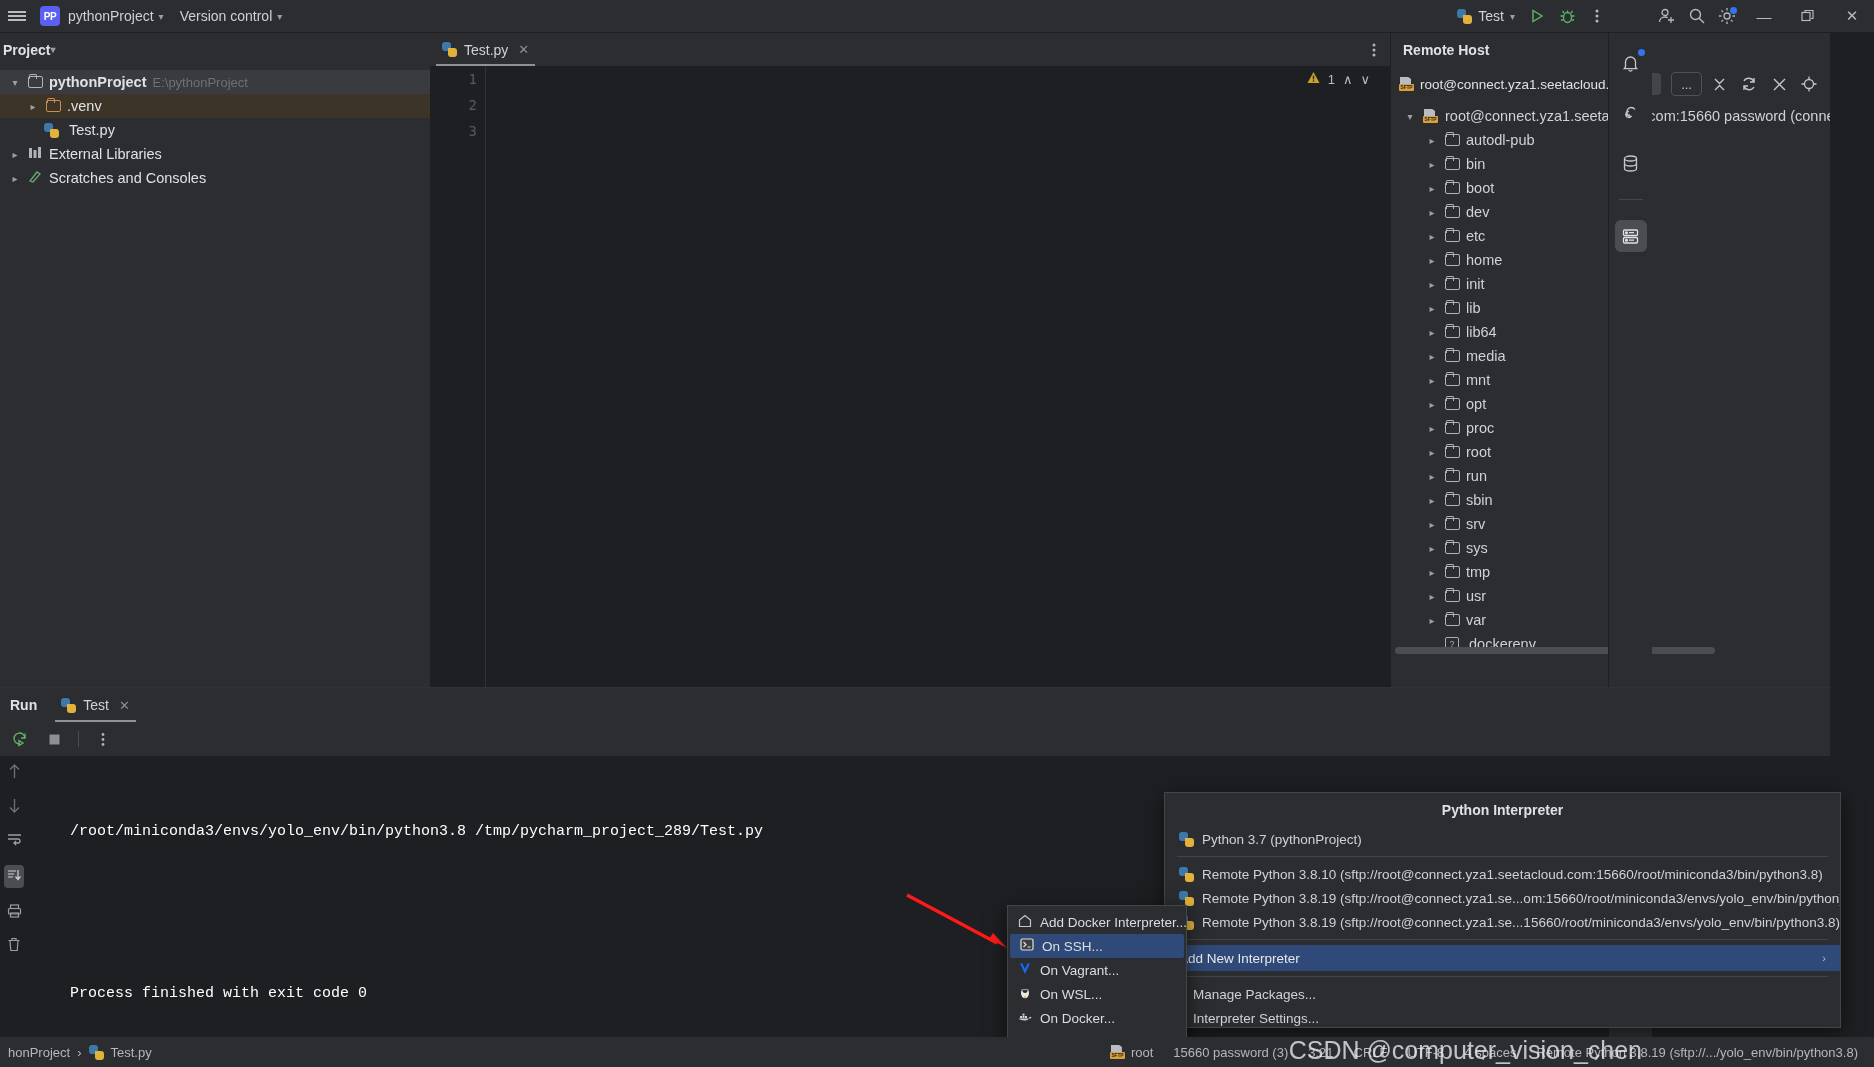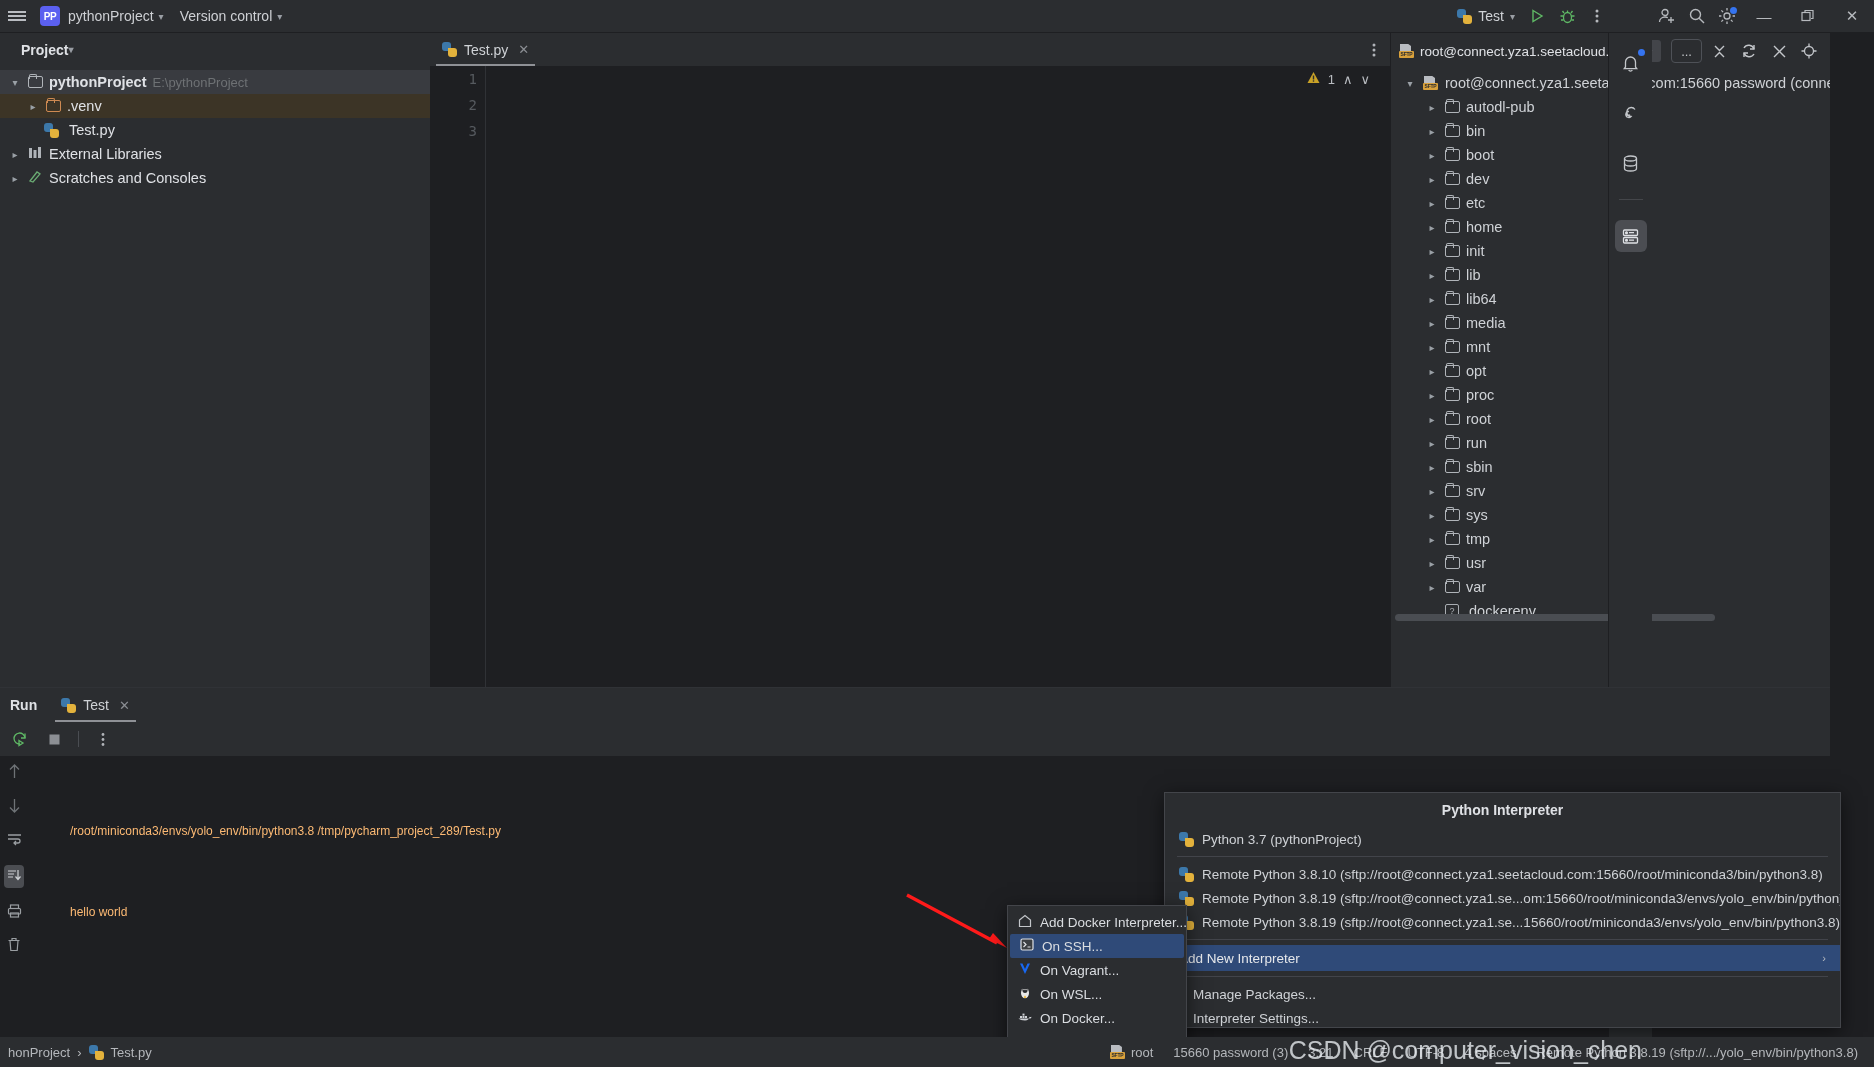--- a/index.html
+++ b/index.html
@@ -29,21 +29,21 @@
   .chev { font-size:10px; color:#9a9ea4; }
   .topbar-right { margin-left:auto; display:flex; align-items:center; height:33px; }
   .runcfg { display:flex; align-items:center; gap:6px; padding:3px 7px; font-size:14px; }
   .ic { width:30px; height:33px; display:flex; align-items:center; justify-content:center; position:relative; }
   .ic svg { display:block; }
   .bluedot { position:absolute; width:7px; height:7px; border-radius:50%; background:#3574f0; top:7px; right:5px; }
   .wctl { width:44px; height:33px; display:flex; align-items:center; justify-content:center; color:#b6b9bd; font-size:15px;}
 
   
   .leftpanel { position:absolute; left:0; top:33px; width:430px; height:654px; background:#2b2d30; }
-  .panel-head { height:33px; display:flex; align-items:center; padding:0 21px; font-size:14px; font-weight:bold; color:#dfe1e5;}
+  .panel-head { height:33px; display:flex; align-items:center; padding:0 3px; font-size:14px; font-weight:bold; color:#dfe1e5;}
   .tree { padding-top:4px; font-size:14.5px; }
   .trow { height:24px; display:flex; align-items:center; gap:6px; padding-left:8px; white-space:nowrap;}
   .trow.sel { background:#393b40; }
   .trow.sel2 { background:#3c3426; }
   .arrow { width:14px; text-align:center; color:#9aa0a6; font-size:10px; flex:0 0 14px;}
   .fname { color:#dfe1e5; }
   .fname.b { font-weight:bold; }
   .fpath { color:#6e7174; font-size:13px; }
 
   
@@ -99,21 +99,21 @@
   
   .runwin { position:absolute; left:0; top:687px; width:1830px; height:330px; background:#1e1f22; border-top:1px solid #303236;}
   .run-head { height:34px; background:#2b2d30; display:flex; align-items:center; padding-left:10px; gap:18px;}
   .run-title { font-size:14px; font-weight:bold; color:#dfe1e5;}
   .run-tab { display:flex; align-items:center; gap:7px; font-size:14px; position:relative; padding:0 6px; height:34px;}
   .run-tab::after { content:""; position:absolute; left:0; right:0; bottom:0; height:2px; background:#8f9196;}
   .run-tools { height:34px; background:#2b2d30; display:flex; align-items:center; gap:6px; padding-left:6px;}
   .rtdiv { width:1px; height:16px; background:#4a4d52; margin:0 4px;}
   .console { position:relative; height:262px; display:flex; }
   .cside { width:28px; background:#1e1f22; padding-top:8px; display:flex; flex-direction:column; align-items:center; gap:16px;}
-  .cbody { flex:1; padding:8px 0 0 42px; font-family:Liberation Sans, sans-serif; font-size:12px; color:#fdba74; line-height:27px; white-space:pre;}
+  .cbody { flex:1; padding:8px 0 0 42px; font-family:Liberation Mono, monospace; font-size:15px; color:#ffffff; line-height:27px; white-space:pre;}
 
   
   .status { position:absolute; left:0; bottom:0; width:1874px; height:30px; background:#2b2d30; display:flex; align-items:center; font-size:13px; color:#b4b7bb;}
   .crumbs { display:flex; align-items:center; gap:7px; padding-left:8px;}
   .status-right { margin-left:auto; display:flex; align-items:center; gap:20px; padding-right:16px;}
   .st-item { white-space:nowrap; }
 
   
   .interp-popup {
     position:absolute; left:1164px; top:792px; width:677px; height:236px;
@@ -313,20 +313,21 @@
         </span>
         <span>1</span>
         <span>∧</span>
         <span>∨</span>
       </div>
 
     </div>
   </div>
 
   <div class="rightpanel">
+    <div class="rp-head">Remote Host</div>
 
     <div class="rp-tools">
       <div class="hostsel">
         <span class="sftp">
             <span class="s1"></span>
             <span class="s2">SFTP</span>
           </span>
         <span>root@connect.yza1.seetacloud.com:15</span>
       </div>
       <div class="selbtn">▾</div>
@@ -611,21 +612,20 @@
               <rect x="3.5" y="1" width="8" height="3.5"></rect>
               <rect x="1.5" y="4.5" width="12" height="5.5" rx="1"></rect>
               <rect x="3.5" y="9" width="8" height="4"></rect>
             </svg></span>
         <span><svg width="14" height="15" viewBox="0 0 14 15" stroke="#9a9ea2" stroke-width="1.2" fill="none">
               <path d="M1.5 3.5h11M5 3.5V1.5h4v2M3 3.5l.8 10h6.4l.8-10"></path>
             </svg></span>
       </div>
       <div class="cbody">
         <div>/root/miniconda3/envs/yolo_env/bin/python3.8 /tmp/pycharm_project_289/Test.py</div>
-        <div>hello world</div>
         <div>&nbsp;</div>
         <div>Process finished with exit code 0</div>
       </div>
     </div>
   </div>
 
   <svg class="arrowimg" viewBox="0 0 105 58">
     <path d="M2 2 L92 50" stroke="#ff1a1a" stroke-width="3.4" fill="none"></path>
     <path d="M102 55 L84 46 L88 40 Z" fill="#ff1a1a"></path>
   </svg>

